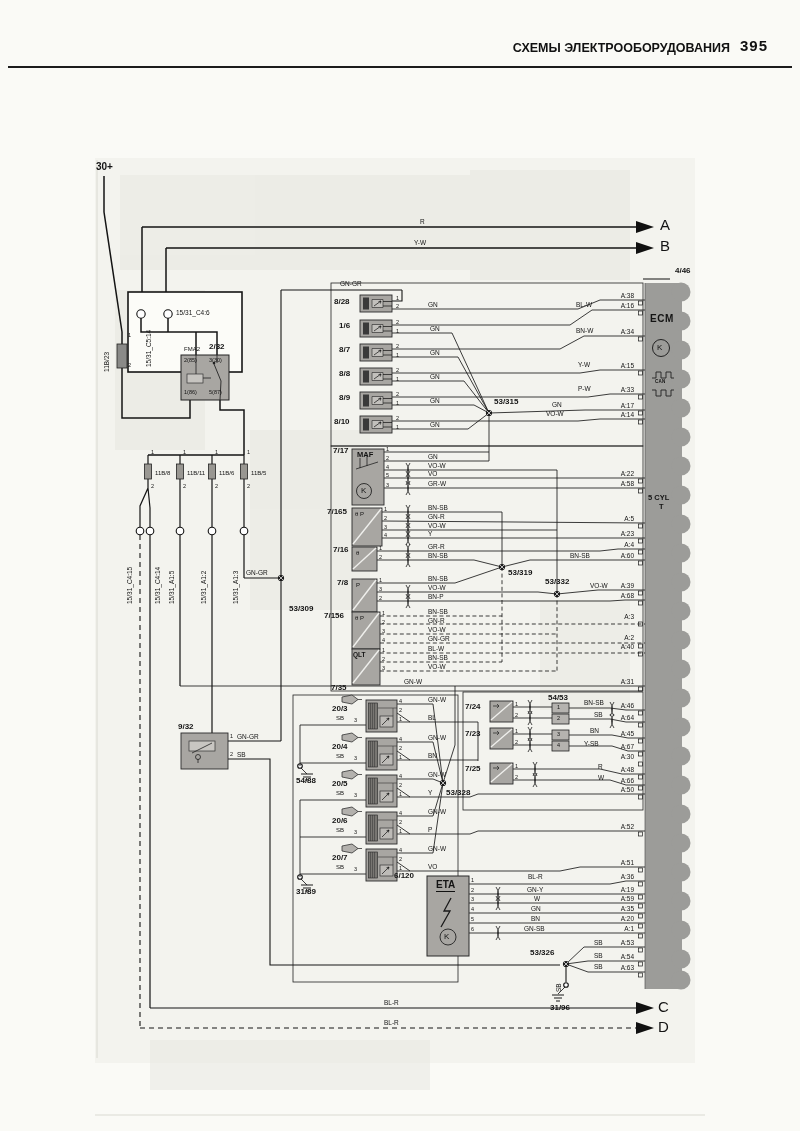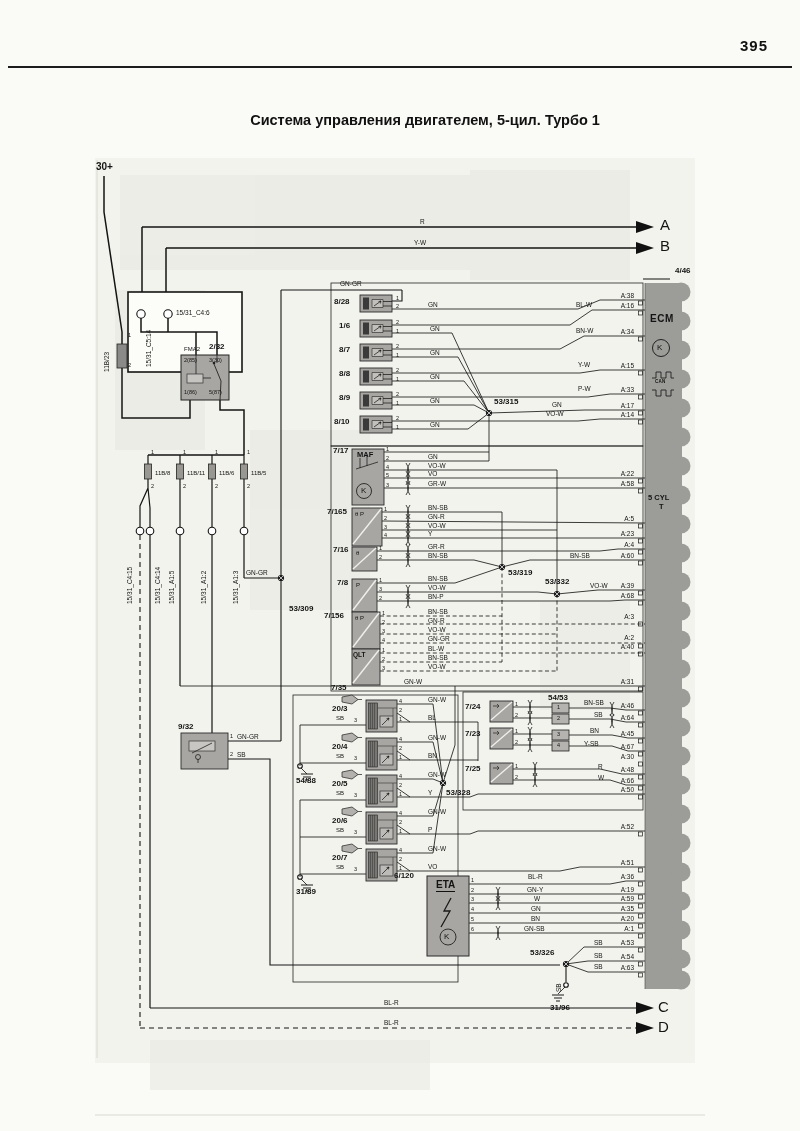--- a/index.html
+++ b/index.html
@@ -381,23 +381,23 @@
         <use href="#pq" x="645" y="903"></use>
         <use href="#pq" x="645" y="913"></use>
       <use href="#pq" x="645" y="923"></use>
         <use href="#pq" x="645" y="933"></use>
         <use href="#pq" x="645" y="947"></use>
       <use href="#pq" x="645" y="961"></use>
         <use href="#pq" x="645" y="972"></use>
     </g>
   </svg>
 
+  <div id="hdr">СХЕМЫ ЭЛЕКТРООБОРУДОВАНИЯ</div>
   <div id="pgn">395</div>
   <div id="rule"></div>
-  <div id="ttl">Система управления двигателем, 5-цил. Турбо 1</div>
 
   <div id="labels">
       <div class="lb b11" style="left: 96px; top: 162px;">30+</div>
       <div class="lb w v" style="left: 146px; top: 367px;">15/31_C5:14</div>
       <div class="lb w" style="left: 176px; top: 310px;">15/31_C4:6</div>
       <div class="lb w v" style="left: 104px; top: 372px;">11B/23</div>
       <div class="lb t5" style="left: 128px; top: 333px;">1</div>
       <div class="lb t5" style="left: 128px; top: 363px;">2</div>
       <div class="lb t6" style="left: 184px; top: 346px;">FMA2</div>
       <div class="lb id" style="left: 209px; top: 343px;">2/32</div>

